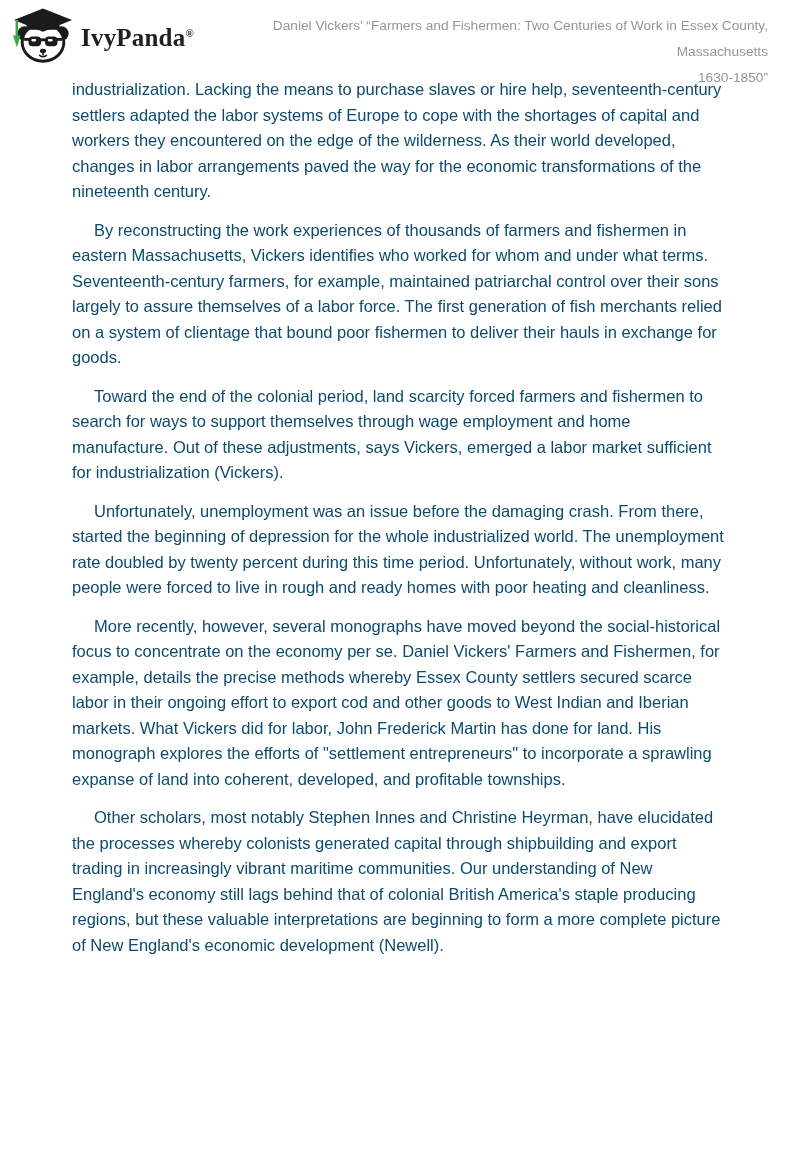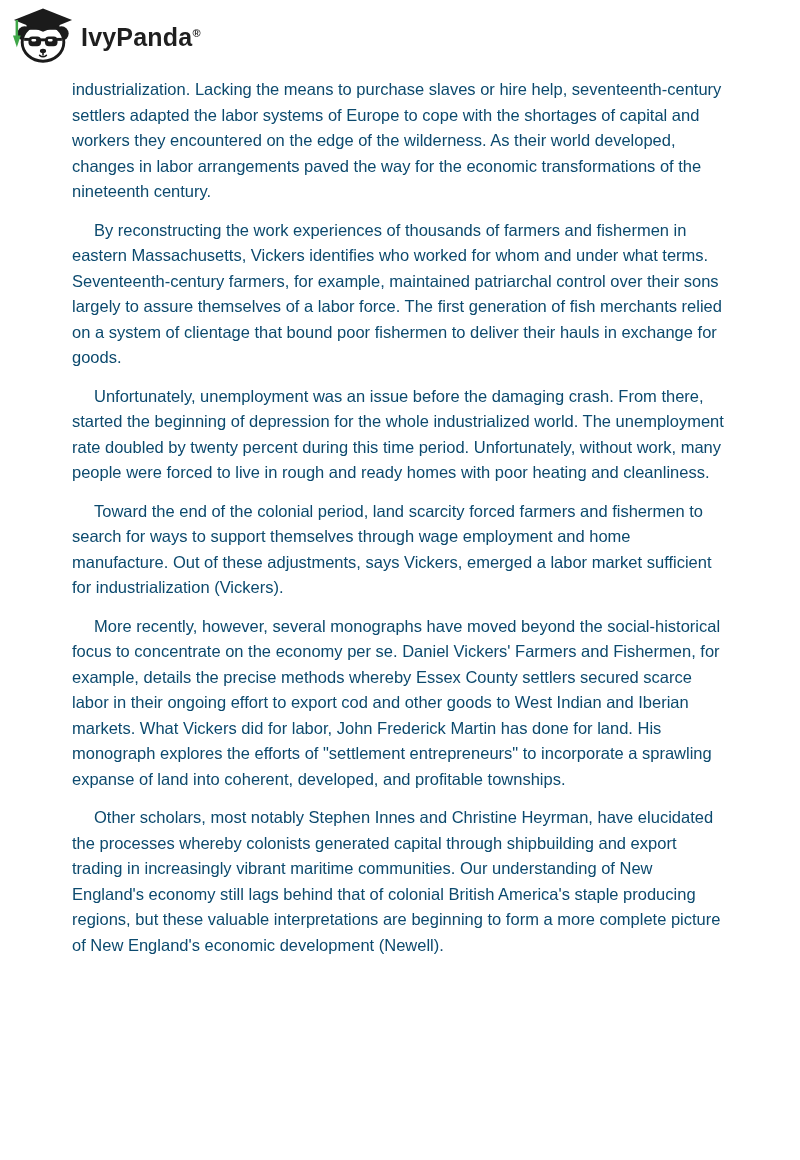--- a/index.html
+++ b/index.html
@@ -13,21 +13,21 @@
     font-family: "Liberation Sans", sans-serif;
   }
   
   .header { position: absolute; top: 0; left: 0; width: 100%; height: 70px; }
   .logo-wrap {
     position: absolute; top: 7px; left: 12px;
     display: flex; align-items: center;
   }
   .logo-svg { display: block; }
   .brand {
-    font-family: Liberation Sans, sans-serif;
+    font-family: Liberation Serif, serif;
     font-weight: 700;
     font-size: 25px;
     color: #1f1f1f;
     margin-left: 7px;
     letter-spacing: 0.2px;
     line-height: 1;
     padding-top: 4px;
   }
   .brand sup { font-size: 11px; vertical-align: super; }
   .doc-title {
@@ -92,25 +92,29 @@
           <rect x="46.5" y="31.5" width="5" height="3"></rect>
         </g>
         <rect x="20" y="32.5" width="5" height="2.6" rx="1.2" fill="#ffffff"></rect>
         <rect x="37" y="32.5" width="5" height="2.6" rx="1.2" fill="#ffffff"></rect>
 
         <ellipse cx="32" cy="45" rx="3.2" ry="2.2" fill="#1b1b1b"></ellipse>
         <path d="M32 47 L32 49 M28.5 49.5 Q32 52.5 35.5 49.5" stroke="#1b1b1b" stroke-width="1.6" fill="none" stroke-linecap="round"></path>
       </svg>
       <div class="brand"><span>IvyPanda</span><sup>®</sup></div>
     </div>
+    <div class="doc-title">
+      <div>Daniel Vickers’ “Farmers and Fishermen: Two Centuries of Work in Essex County, Massachusetts</div>
+      <div>1630-1850”</div>
+    </div>
   </div>
 
   <div class="content">
     <p class="no-indent">industrialization. Lacking the means to purchase slaves or hire help, seventeenth-century settlers adapted the labor systems of Europe to cope with the shortages of capital and workers they encountered on the edge of the wilderness. As their world developed, changes in labor arrangements paved the way for the economic transformations of the nineteenth century.</p>
     <p>By reconstructing the work experiences of thousands of farmers and fishermen in eastern Massachusetts, Vickers identifies who worked for whom and under what terms. Seventeenth-century farmers, for example, maintained patriarchal control over their sons largely to assure themselves of a labor force. The first generation of fish merchants relied on a system of clientage that bound poor fishermen to deliver their hauls in exchange for goods.</p>
+    <p>Toward the end of the colonial period, land scarcity forced farmers and fishermen to search for ways to support themselves through wage employment and home manufacture. Out of these adjustments, says Vickers, emerged a labor market sufficient for industrialization (Vickers).</p>
     <p>Unfortunately, unemployment was an issue before the damaging crash. From there, started the beginning of depression for the whole industrialized world. The unemployment rate doubled by twenty percent during this time period. Unfortunately, without work, many people were forced to live in rough and ready homes with poor heating and cleanliness.</p>
-    <p>Toward the end of the colonial period, land scarcity forced farmers and fishermen to search for ways to support themselves through wage employment and home manufacture. Out of these adjustments, says Vickers, emerged a labor market sufficient for industrialization (Vickers).</p>
     <p>More recently, however, several monographs have moved beyond the social-historical focus to concentrate on the economy per se. Daniel Vickers' Farmers and Fishermen, for example, details the precise methods whereby Essex County settlers secured scarce labor in their ongoing effort to export cod and other goods to West Indian and Iberian markets. What Vickers did for labor, John Frederick Martin has done for land. His monograph explores the efforts of "settlement entrepreneurs" to incorporate a sprawling expanse of land into coherent, developed, and profitable townships.</p>
     <p>Other scholars, most notably Stephen Innes and Christine Heyrman, have elucidated the processes whereby colonists generated capital through shipbuilding and export trading in increasingly vibrant maritime communities. Our understanding of New England's economy still lags behind that of colonial British America's staple producing regions, but these valuable interpretations are beginning to form a more complete picture of New England's economic development (Newell).</p>
   </div>
 
 
 </div>
 
 </body></html>

